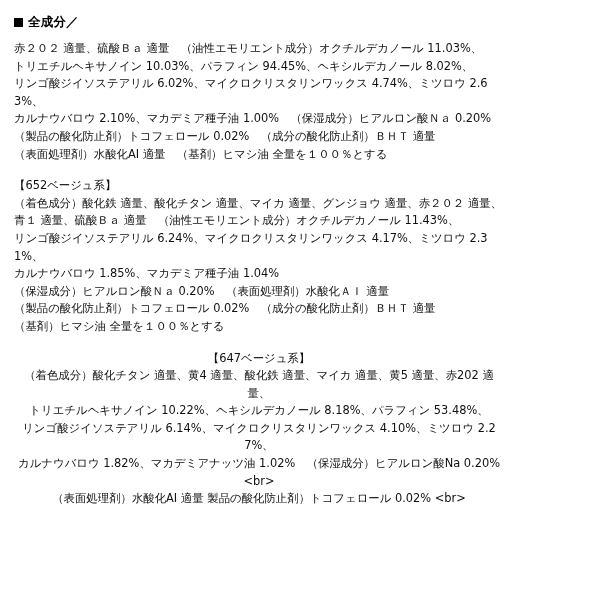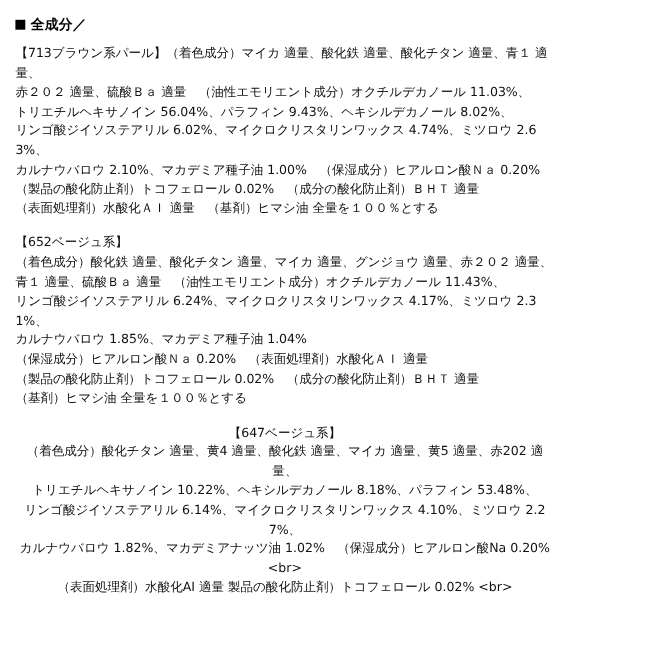--- a/index.html
+++ b/index.html
@@ -56,27 +56,26 @@
 <body>
 
 <div class="page">
 
   <div class="section-title">
     <span class="bullet-square"></span>
     <span>全成分／</span>
   </div>
 
   <div class="block">
-    <div class="line">【713ブラウン系パール】（着色成分）マイカ 適量、酸化鉄 適量、酸化チタン 適量、青１ 適量、</div>
     <div class="line">赤２０２ 適量、硫酸Ｂａ 適量　（油性エモリエント成分）オクチルデカノール 11.03%、</div>
-    <div class="line">トリエチルヘキサノイン 56.04%、パラフィン 9.43%、ヘキシルデカノール 8.02%、</div>
+    <div class="line">トリエチルヘキサノイン 10.03%、パラフィン 94.45%、ヘキシルデカノール 8.02%、</div>
     <div class="line">リンゴ酸ジイソステアリル 6.02%、マイクロクリスタリンワックス 4.74%、ミツロウ 2.63%、</div>
     <div class="line">カルナウバロウ 2.10%、マカデミア種子油 1.00%　（保湿成分）ヒアルロン酸Ｎａ 0.20%</div>
     <div class="line">（製品の酸化防止剤）トコフェロール 0.02%　（成分の酸化防止剤）ＢＨＴ 適量</div>
-    <div class="line">（表面処理剤）水酸化ＡＩ 適量　（基剤）ヒマシ油 全量を１００％とする</div>
+    <div class="line">（表面処理剤）水酸化AI 適量　（基剤）ヒマシ油 全量を１００％とする</div>
   </div>
 
   <div class="block">
     <div class="line">【652ベージュ系】</div>
     <div class="line">（着色成分）酸化鉄 適量、酸化チタン 適量、マイカ 適量、グンジョウ 適量、赤２０２ 適量、</div>
     <div class="line">青１ 適量、硫酸Ｂａ 適量　（油性エモリエント成分）オクチルデカノール 11.43%、</div>
     <div class="line">リンゴ酸ジイソステアリル 6.24%、マイクロクリスタリンワックス 4.17%、ミツロウ 2.31%、</div>
     <div class="line">カルナウバロウ 1.85%、マカデミア種子油 1.04%</div>
     <div class="line">（保湿成分）ヒアルロン酸Ｎａ 0.20%　（表面処理剤）水酸化ＡＩ 適量</div>
     <div class="line">（製品の酸化防止剤）トコフェロール 0.02%　（成分の酸化防止剤）ＢＨＴ 適量</div>

